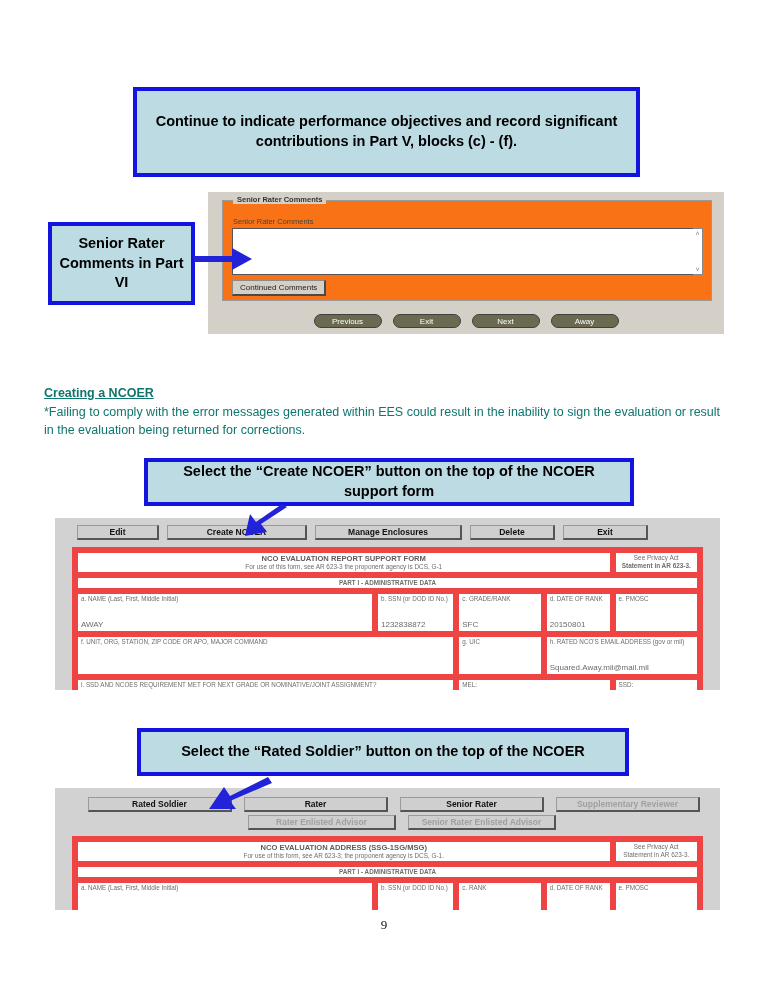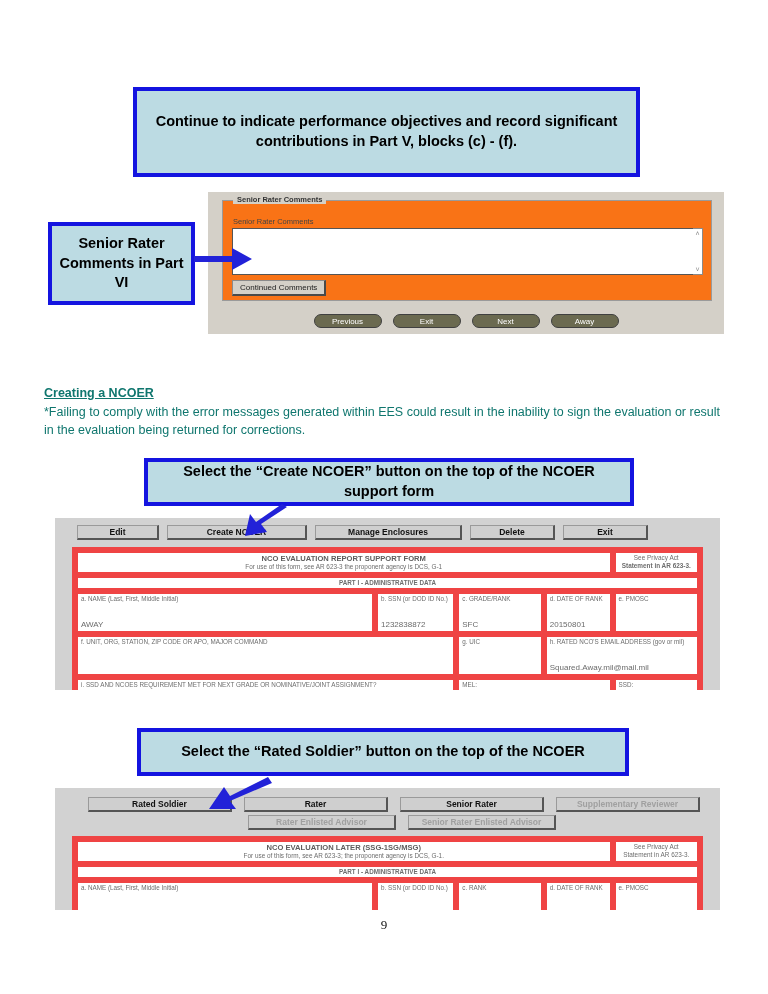--- a/index.html
+++ b/index.html
@@ -400,21 +400,21 @@
       <col style="width:31%">
         <col style="width:17%">
         <col style="width:13%">
       <col style="width:14%">
         <col style="width:11%">
         <col style="width:14%">
     </colgroup>
     <tbody>
         <tr>
       <td class="center" colspan="5">
-        <span class="ttl-main">NCO EVALUATION LATER (SSG-1SG/MSG)</span><br>
+        <span class="ttl-main">NCO EVALUATION ADDRESS (SSG-1SG/MSG)</span><br>
         <span class="ttl-sub">For use of this form, see AR 623-3; the proponent agency is DCS, G-1.</span>
       </td>
       <td class="center">
         <span class="ttl-sub">See Privacy Act</span><br>
         <span class="ttl-sub">Statement in AR 623-3.</span>
       </td>
     </tr>
     <tr>
       <td colspan="6" class="part-bar">PART I - ADMINISTRATIVE DATA</td>
     </tr>

